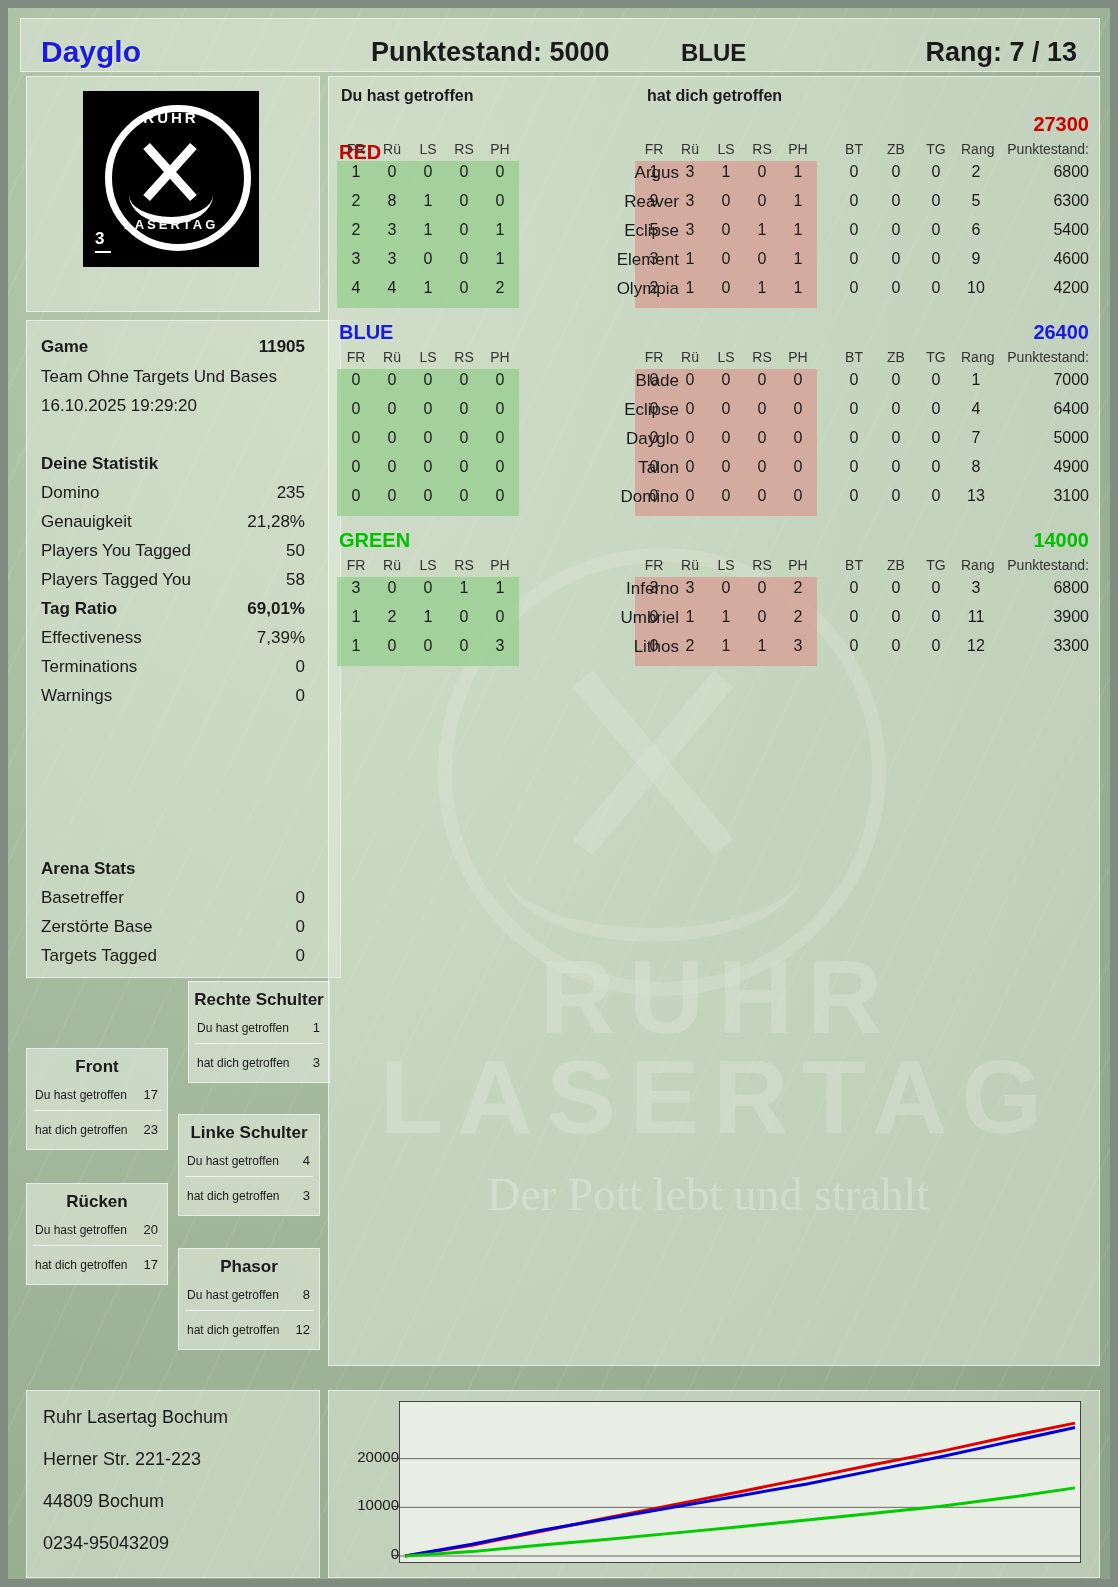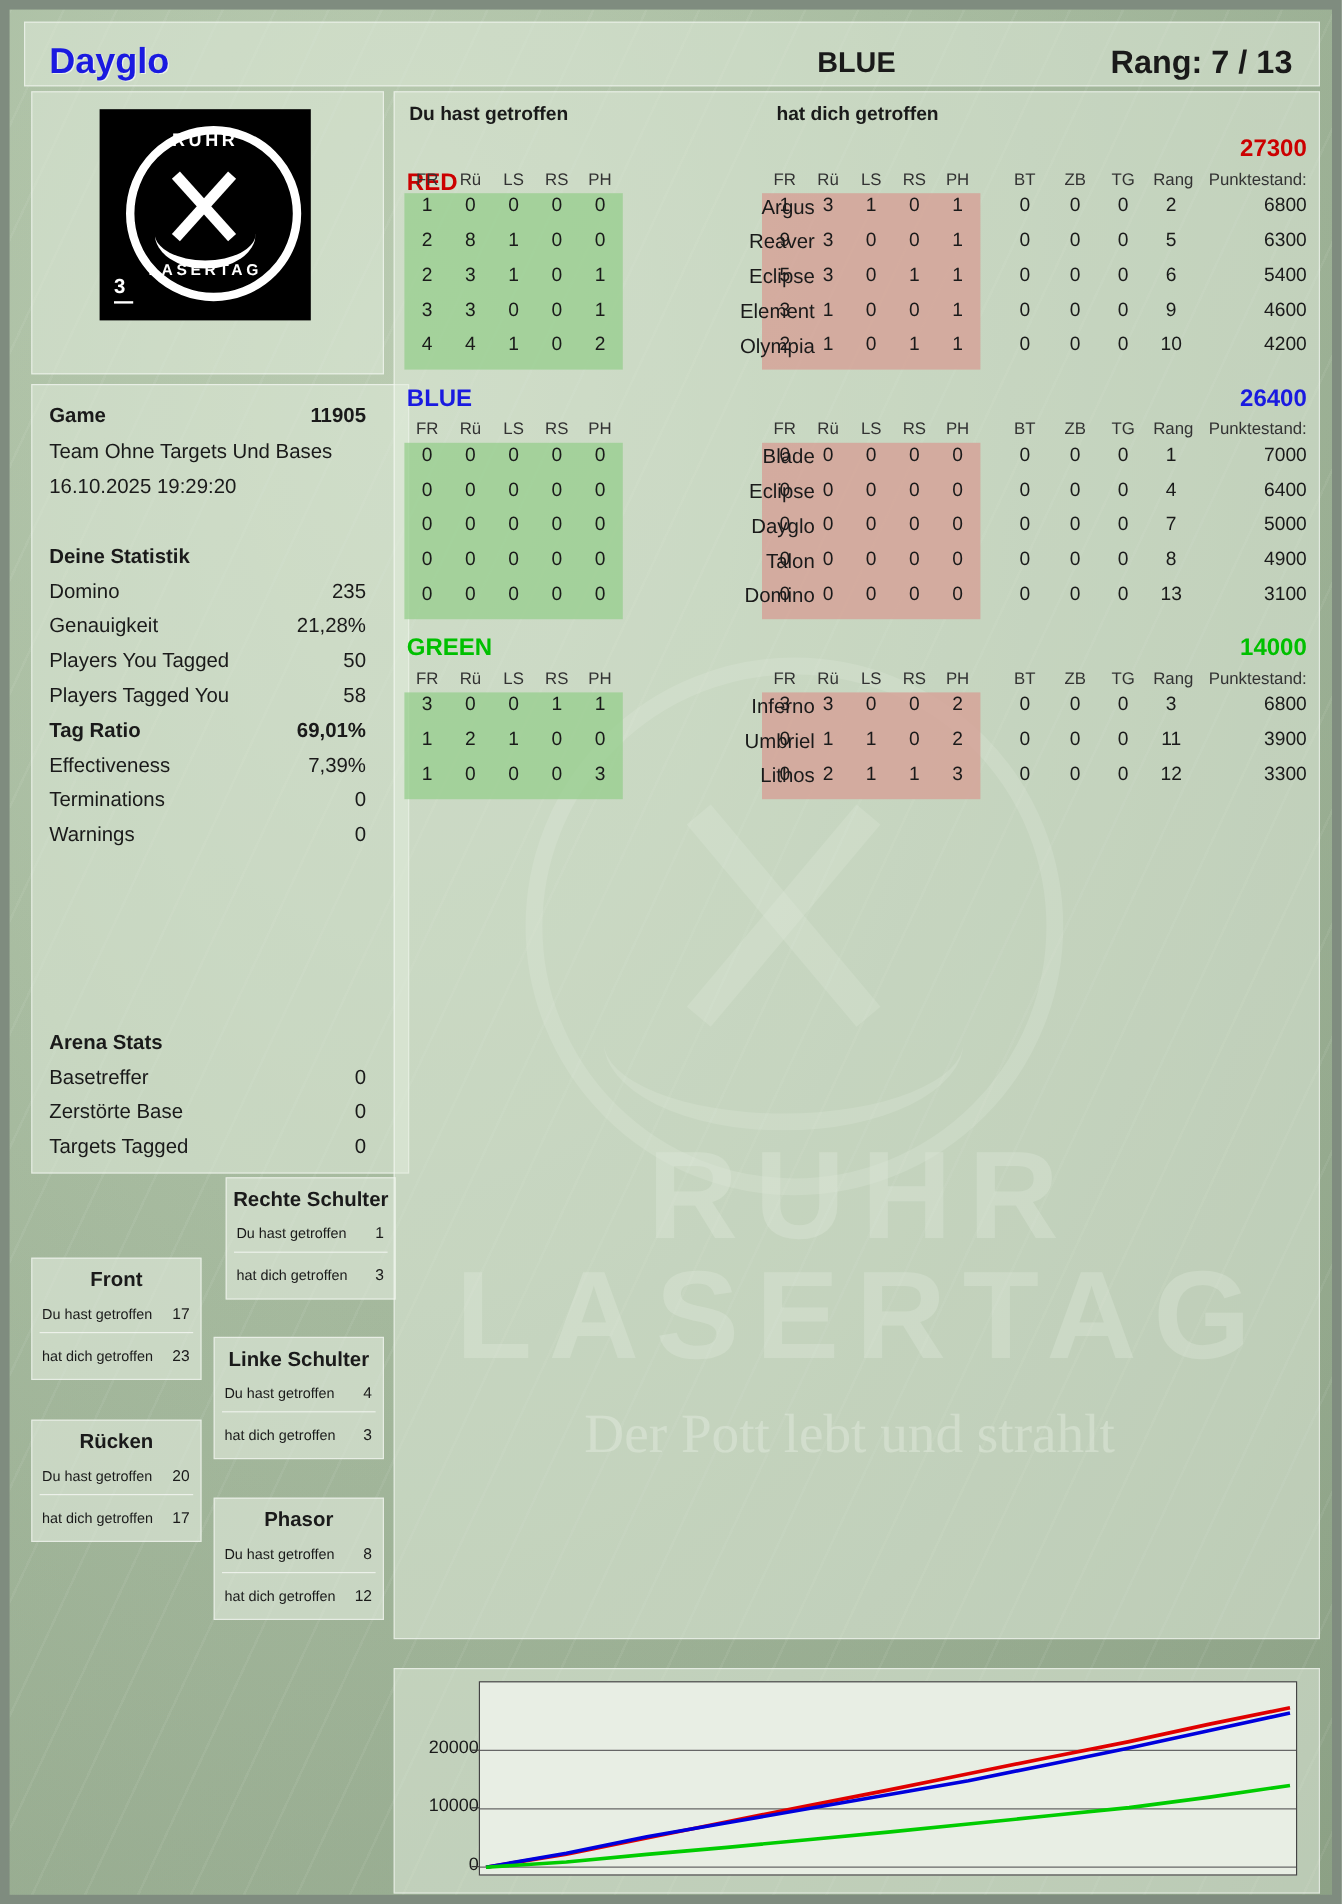--- a/index.html
+++ b/index.html
@@ -140,20 +140,21 @@
         <span></span>
       </div>
     <div class="wm-wave"></div>
     <div class="wm-ruhr">RUHR</div>
     <div class="wm-laser">LASERTAG</div>
     <div class="wm-slogan">Der Pott lebt und strahlt</div>
   </div>
 
   <div class="panel" id="header">
     <div id="headerLeftName">Dayglo</div>
+    <div id="hdrScore">Punktestand: 5000</div>
     <div id="hdrTeam">BLUE</div>
     <div id="hdrRank">Rang: 7 / 13</div>
   </div>
 
   <div class="panel" id="logoPanel">
     <div class="logo-box">
       <div class="logo-circle"></div>
       <div class="logo-top">RUHR</div>
       <div class="logo-x">
           <i></i>
@@ -262,20 +263,26 @@
 
   <div class="hitbox" style="left:170px;top:1240px;width:140px;height:100px;">
     <div class="ht">Phasor</div>
     <div class="hl" style="top:39px;">Du hast getroffen</div>
     <div class="hv" style="top:38px;">8</div>
     <div class="hitdiv" style="top:61px;"></div>
     <div class="hl" style="top:74px;">hat dich getroffen</div>
     <div class="hv" style="top:73px;">12</div>
   </div>
 
+  <div class="panel" id="addrPanel">
+    <div class="addr" style="top:16px;">Ruhr Lasertag Bochum</div>
+    <div class="addr" style="top:58px;">Herner Str. 221-223</div>
+    <div class="addr" style="top:100px;">44809 Bochum</div>
+    <div class="addr" style="top:142px;">0234-95043209</div>
+  </div>
 
   <div class="panel" id="mainPanel">
     <div id="colHdrLeft">Du hast getroffen</div>
     <div id="colHdrRight">hat dich getroffen</div>
     <div id="board">
         <div class="teamname" style="left: 10px; top: 36px; color: rgb(204, 0, 0); margin-top: 28px;">RED</div>
         <div class="teamtotal" style="top: 36px; color: rgb(204, 0, 0);">27300</div>
         <div class="colhead" style="left: 12px; top: 64px; width: 30px; text-align: center;">FR</div>
         <div class="colhead" style="left: 48px; top: 64px; width: 30px; text-align: center;">Rü</div>
         <div class="colhead" style="left: 84px; top: 64px; width: 30px; text-align: center;">LS</div>

